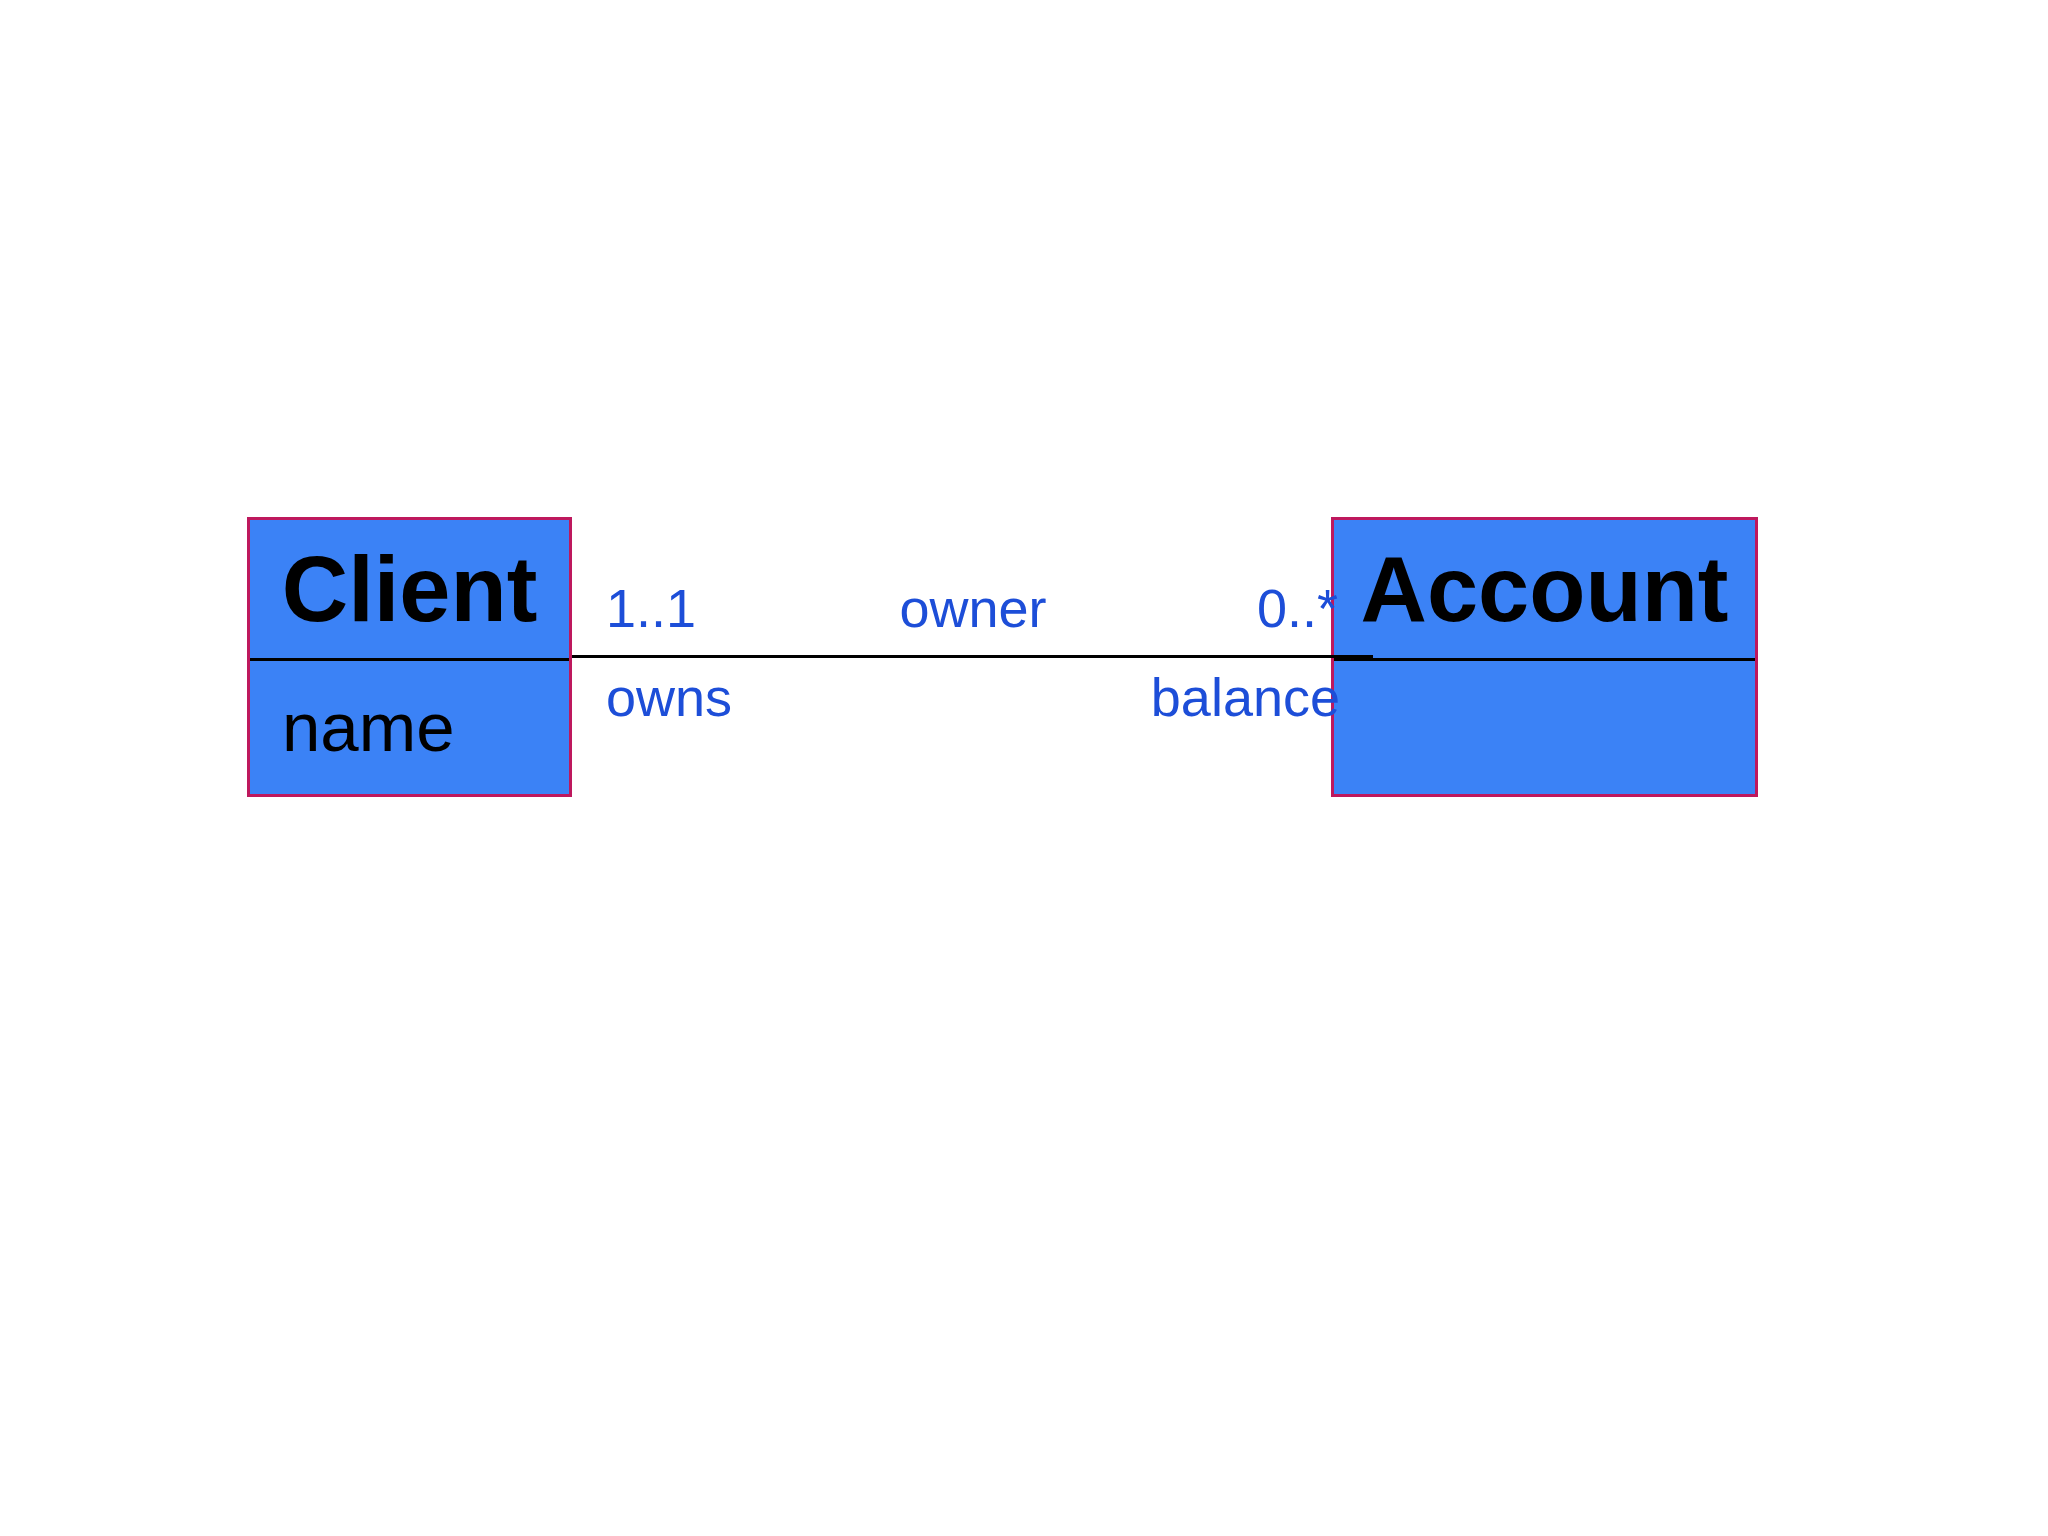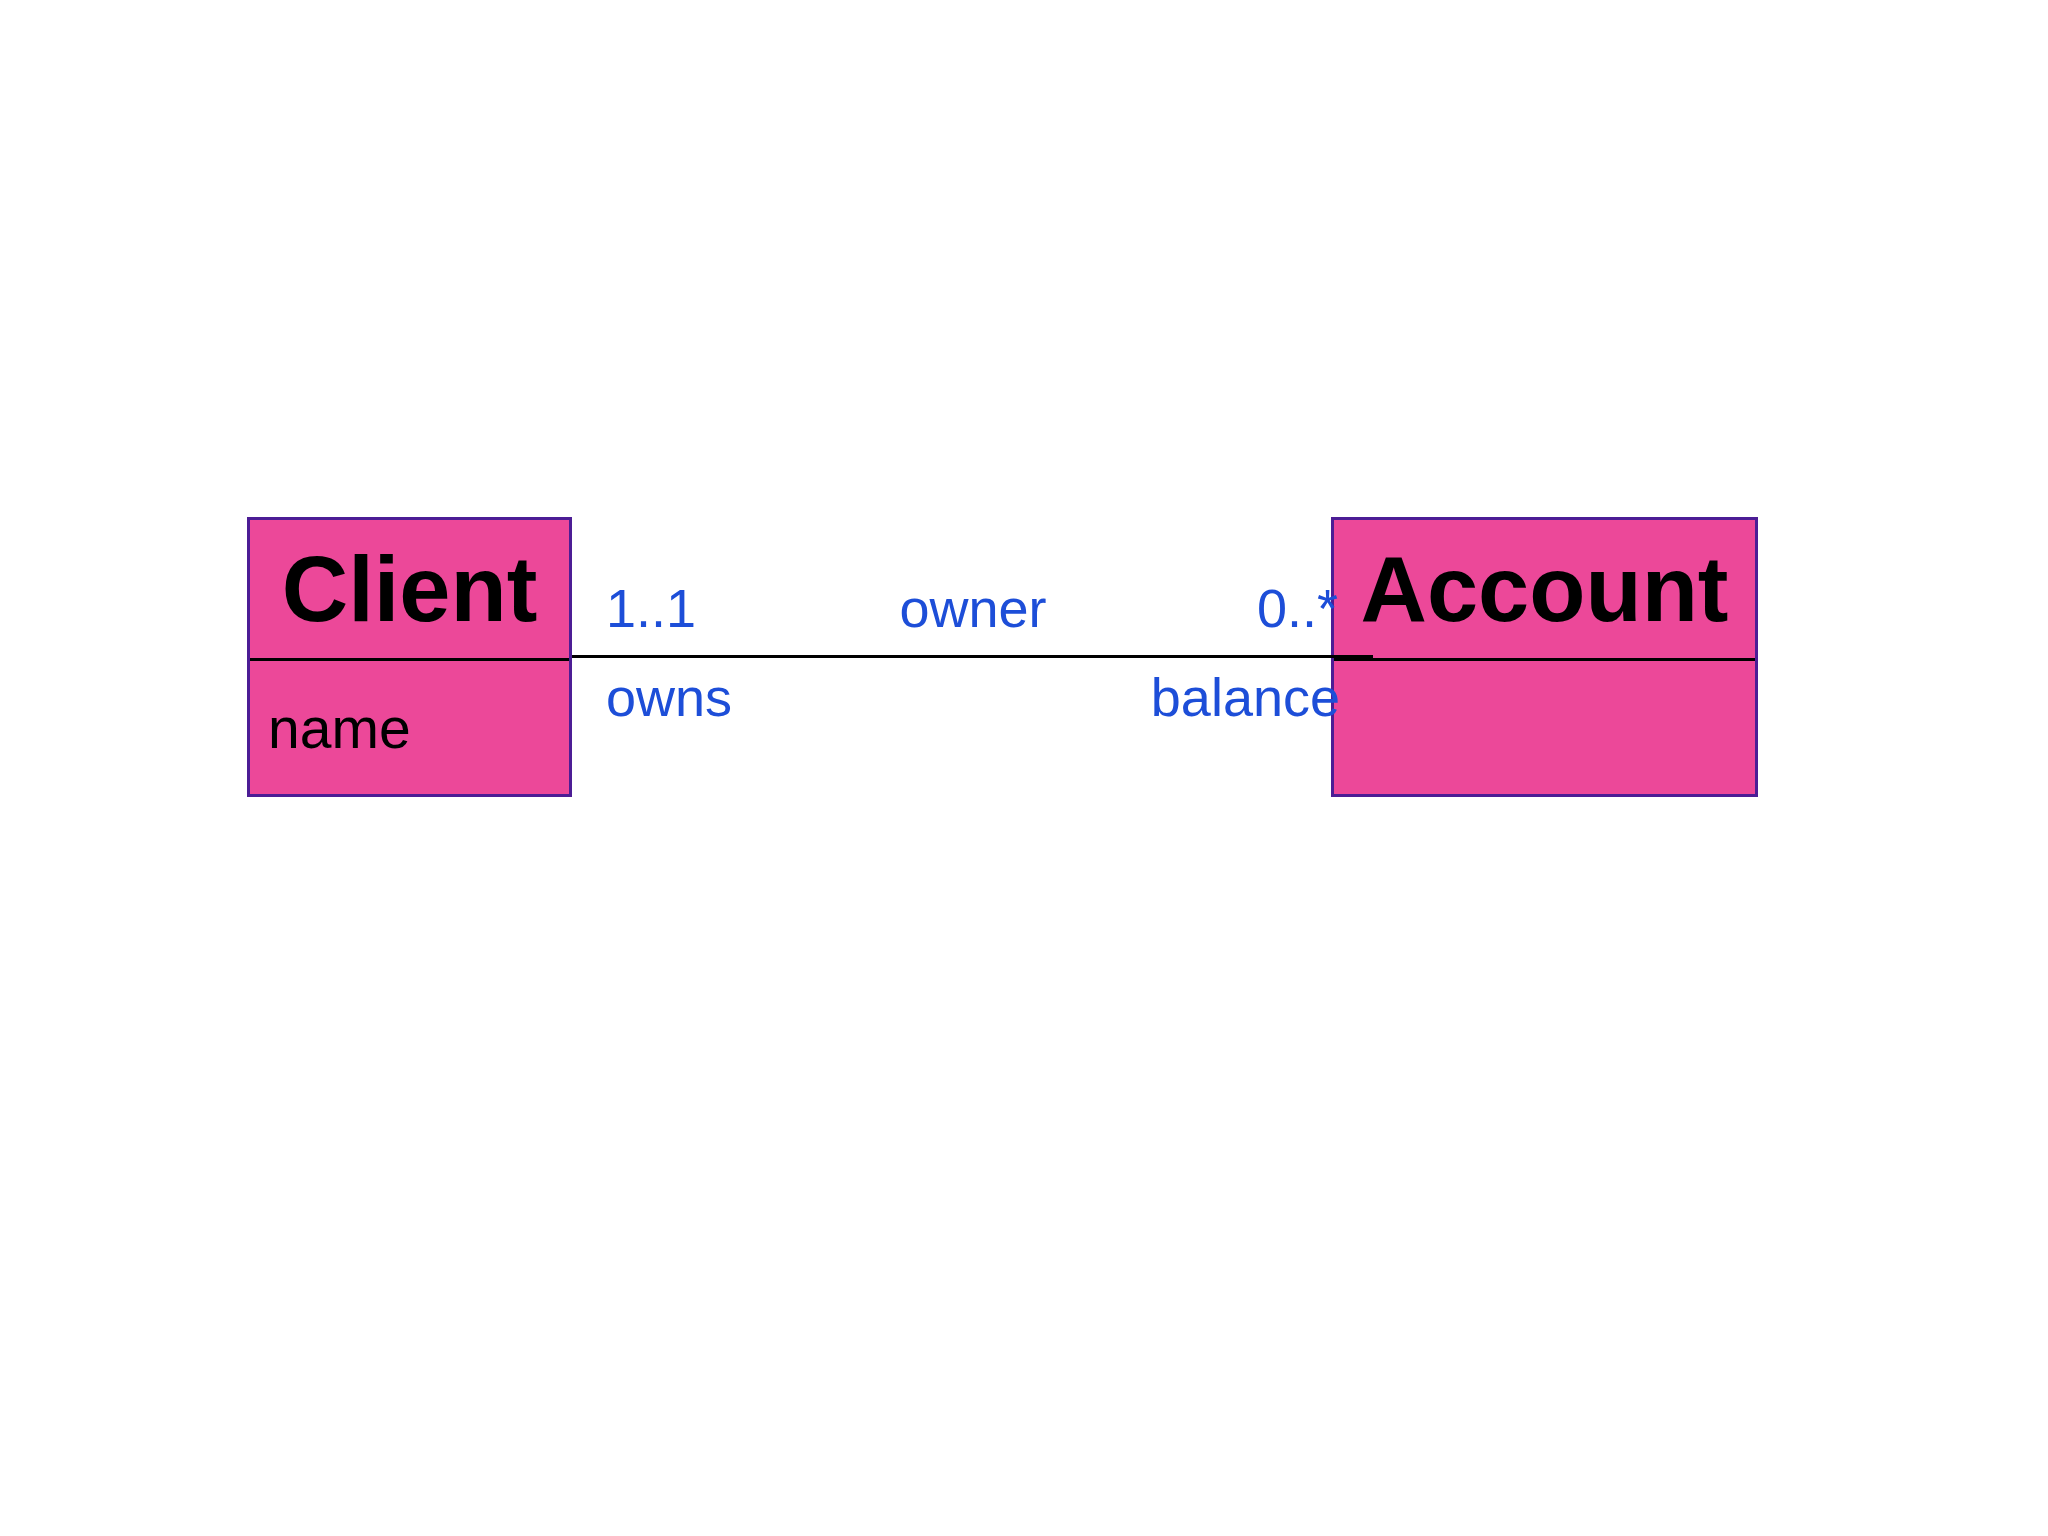--- a/index.html
+++ b/index.html
@@ -12,42 +12,42 @@
     width: 2048px;
     height: 1536px;
     background: #ffffff;
     overflow: hidden;
     font-family: "Liberation Sans", sans-serif;
     color: #000000;
   }
   .uml-class {
     position: absolute;
     box-sizing: border-box;
-    border: 3px solid #4c1d95;
-    background: #ec4899;
+    border: 3px solid #be185d;
+    background: #3b82f6;
     text-align: center;
   }
   .uml-class .title-compartment {
     box-sizing: border-box;
     height: 141px;
     border-bottom: 3px solid #000000;
     display: flex;
     align-items: center;
     justify-content: center;
     font-size: 92px;
     font-weight: bold;
     white-space: nowrap;
   }
   .uml-class .attr-compartment {
     box-sizing: border-box;
     height: 133px;
     display: flex;
     align-items: center;
-    padding-left: 18px;
-    font-size: 57px;
+    padding-left: 32px;
+    font-size: 69px;
     white-space: nowrap;
   }
   .class-client {
     left: 247px;
     top: 517px;
     width: 325px;
     height: 280px;
   }
   .class-account {
     left: 1331px;

